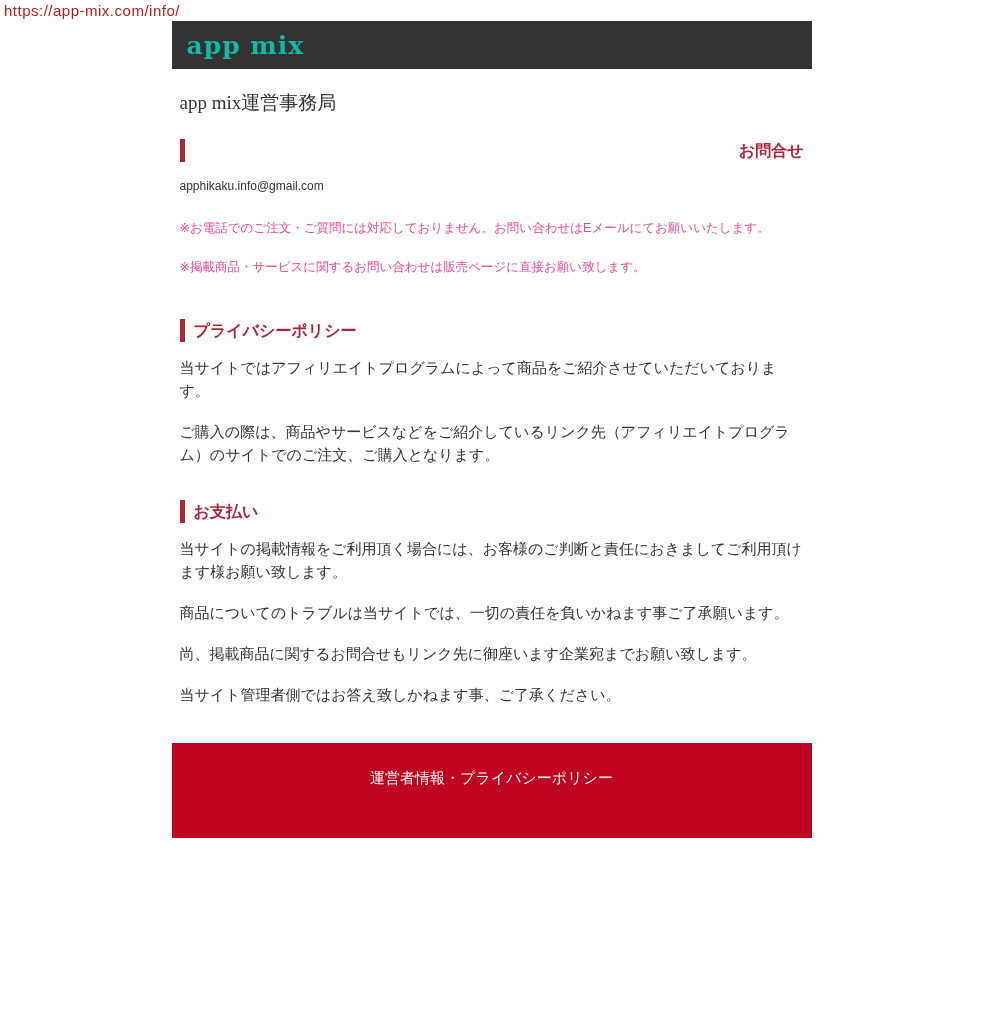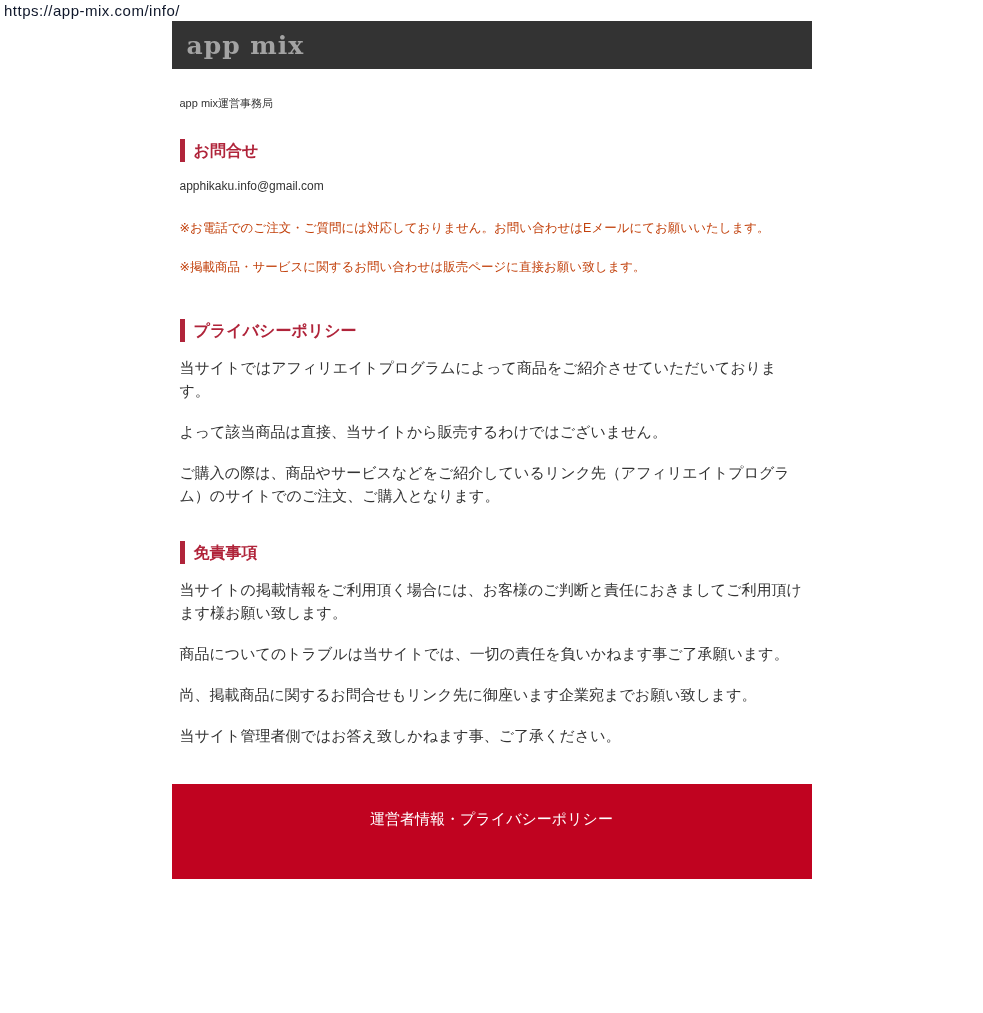--- a/index.html
+++ b/index.html
@@ -10,69 +10,70 @@
     background: #ffffff;
     position: relative;
     font-family: "Liberation Sans", "DejaVu Sans", sans-serif;
     color: #333333;
   }
   .url-label {
     position: absolute;
     top: 2px;
     left: 4px;
     font-size: 15px;
-    color: #0f172a;
+    color: #b91c1c;
     letter-spacing: 0.5px;
   }
   .container {
     width: 640px;
     margin: 0 auto;
     padding-top: 21px;
   }
   .site-header {
     background: #333333;
     height: 48px;
     display: flex;
     align-items: center;
     padding: 0 15px;
   }
   .site-title {
-    color: #a3a3a3;
+    color: #14b8a6;
     font-family: "DejaVu Serif", "Liberation Serif", serif;
     font-weight: bold;
     font-size: 25px;
     letter-spacing: 1px;
     cursor: pointer;
   }
   .content { padding: 0 8px; }
   .operator-line {
     margin-top: 24px;
-    font-size: 11px;
+    font-size: 19px;
     line-height: 20px;
+    font-family: Liberation Serif, serif;
   }
   .section-heading {
     border-left: 5px solid #b0243a;
     color: #b0243a;
     font-size: 16px;
     font-weight: bold;
     line-height: 23px;
     padding-left: 9px;
     margin: 0;
   }
-  .heading-contact { margin: 26px 0 14px; }
+  .heading-contact { margin: 26px 0 14px; text-align: right; }
   .heading-tokutei { margin: 42px 0 14px; }
   .heading-disclaimer { margin: 34px 0 14px; }
   .email-line {
     font-size: 12px;
     line-height: 20px;
     margin: 0 0 23px;
   }
   .note {
     font-size: 12.5px;
-    color: #c2410c;
+    color: #ec4899;
     line-height: 19px;
     margin: 0 0 20px;
   }
   .para {
     font-size: 15px;
     line-height: 23px;
     margin: 0 0 18px;
   }
   .page-footer {
     margin-top: 37px;
@@ -108,24 +109,23 @@
     <h2 class="section-heading heading-contact">お問合せ</h2>
 
     <p class="email-line">apphikaku.info@gmail.com</p>
 
     <p class="note">※お電話でのご注文・ご質問には対応しておりません。お問い合わせはEメールにてお願いいたします。</p>
     <p class="note">※掲載商品・サービスに関するお問い合わせは販売ページに直接お願い致します。</p>
 
     <h2 class="section-heading heading-tokutei">プライバシーポリシー</h2>
 
     <p class="para">当サイトではアフィリエイトプログラムによって商品をご紹介させていただいております。</p>
-    <p class="para">よって該当商品は直接、当サイトから販売するわけではございません。</p>
     <p class="para">ご購入の際は、商品やサービスなどをご紹介しているリンク先（アフィリエイトプログラム）のサイトでのご注文、ご購入となります。</p>
 
-    <h2 class="section-heading heading-disclaimer">免責事項</h2>
+    <h2 class="section-heading heading-disclaimer">お支払い</h2>
 
     <p class="para">当サイトの掲載情報をご利用頂く場合には、お客様のご判断と責任におきましてご利用頂けます様お願い致します。</p>
     <p class="para">商品についてのトラブルは当サイトでは、一切の責任を負いかねます事ご了承願います。</p>
     <p class="para">尚、掲載商品に関するお問合せもリンク先に御座います企業宛までお願い致します。</p>
     <p class="para">当サイト管理者側ではお答え致しかねます事、ご了承ください。</p>
 
   </div>
 
   <div class="page-footer">
     <a class="footer-link">運営者情報・プライバシーポリシー</a>

